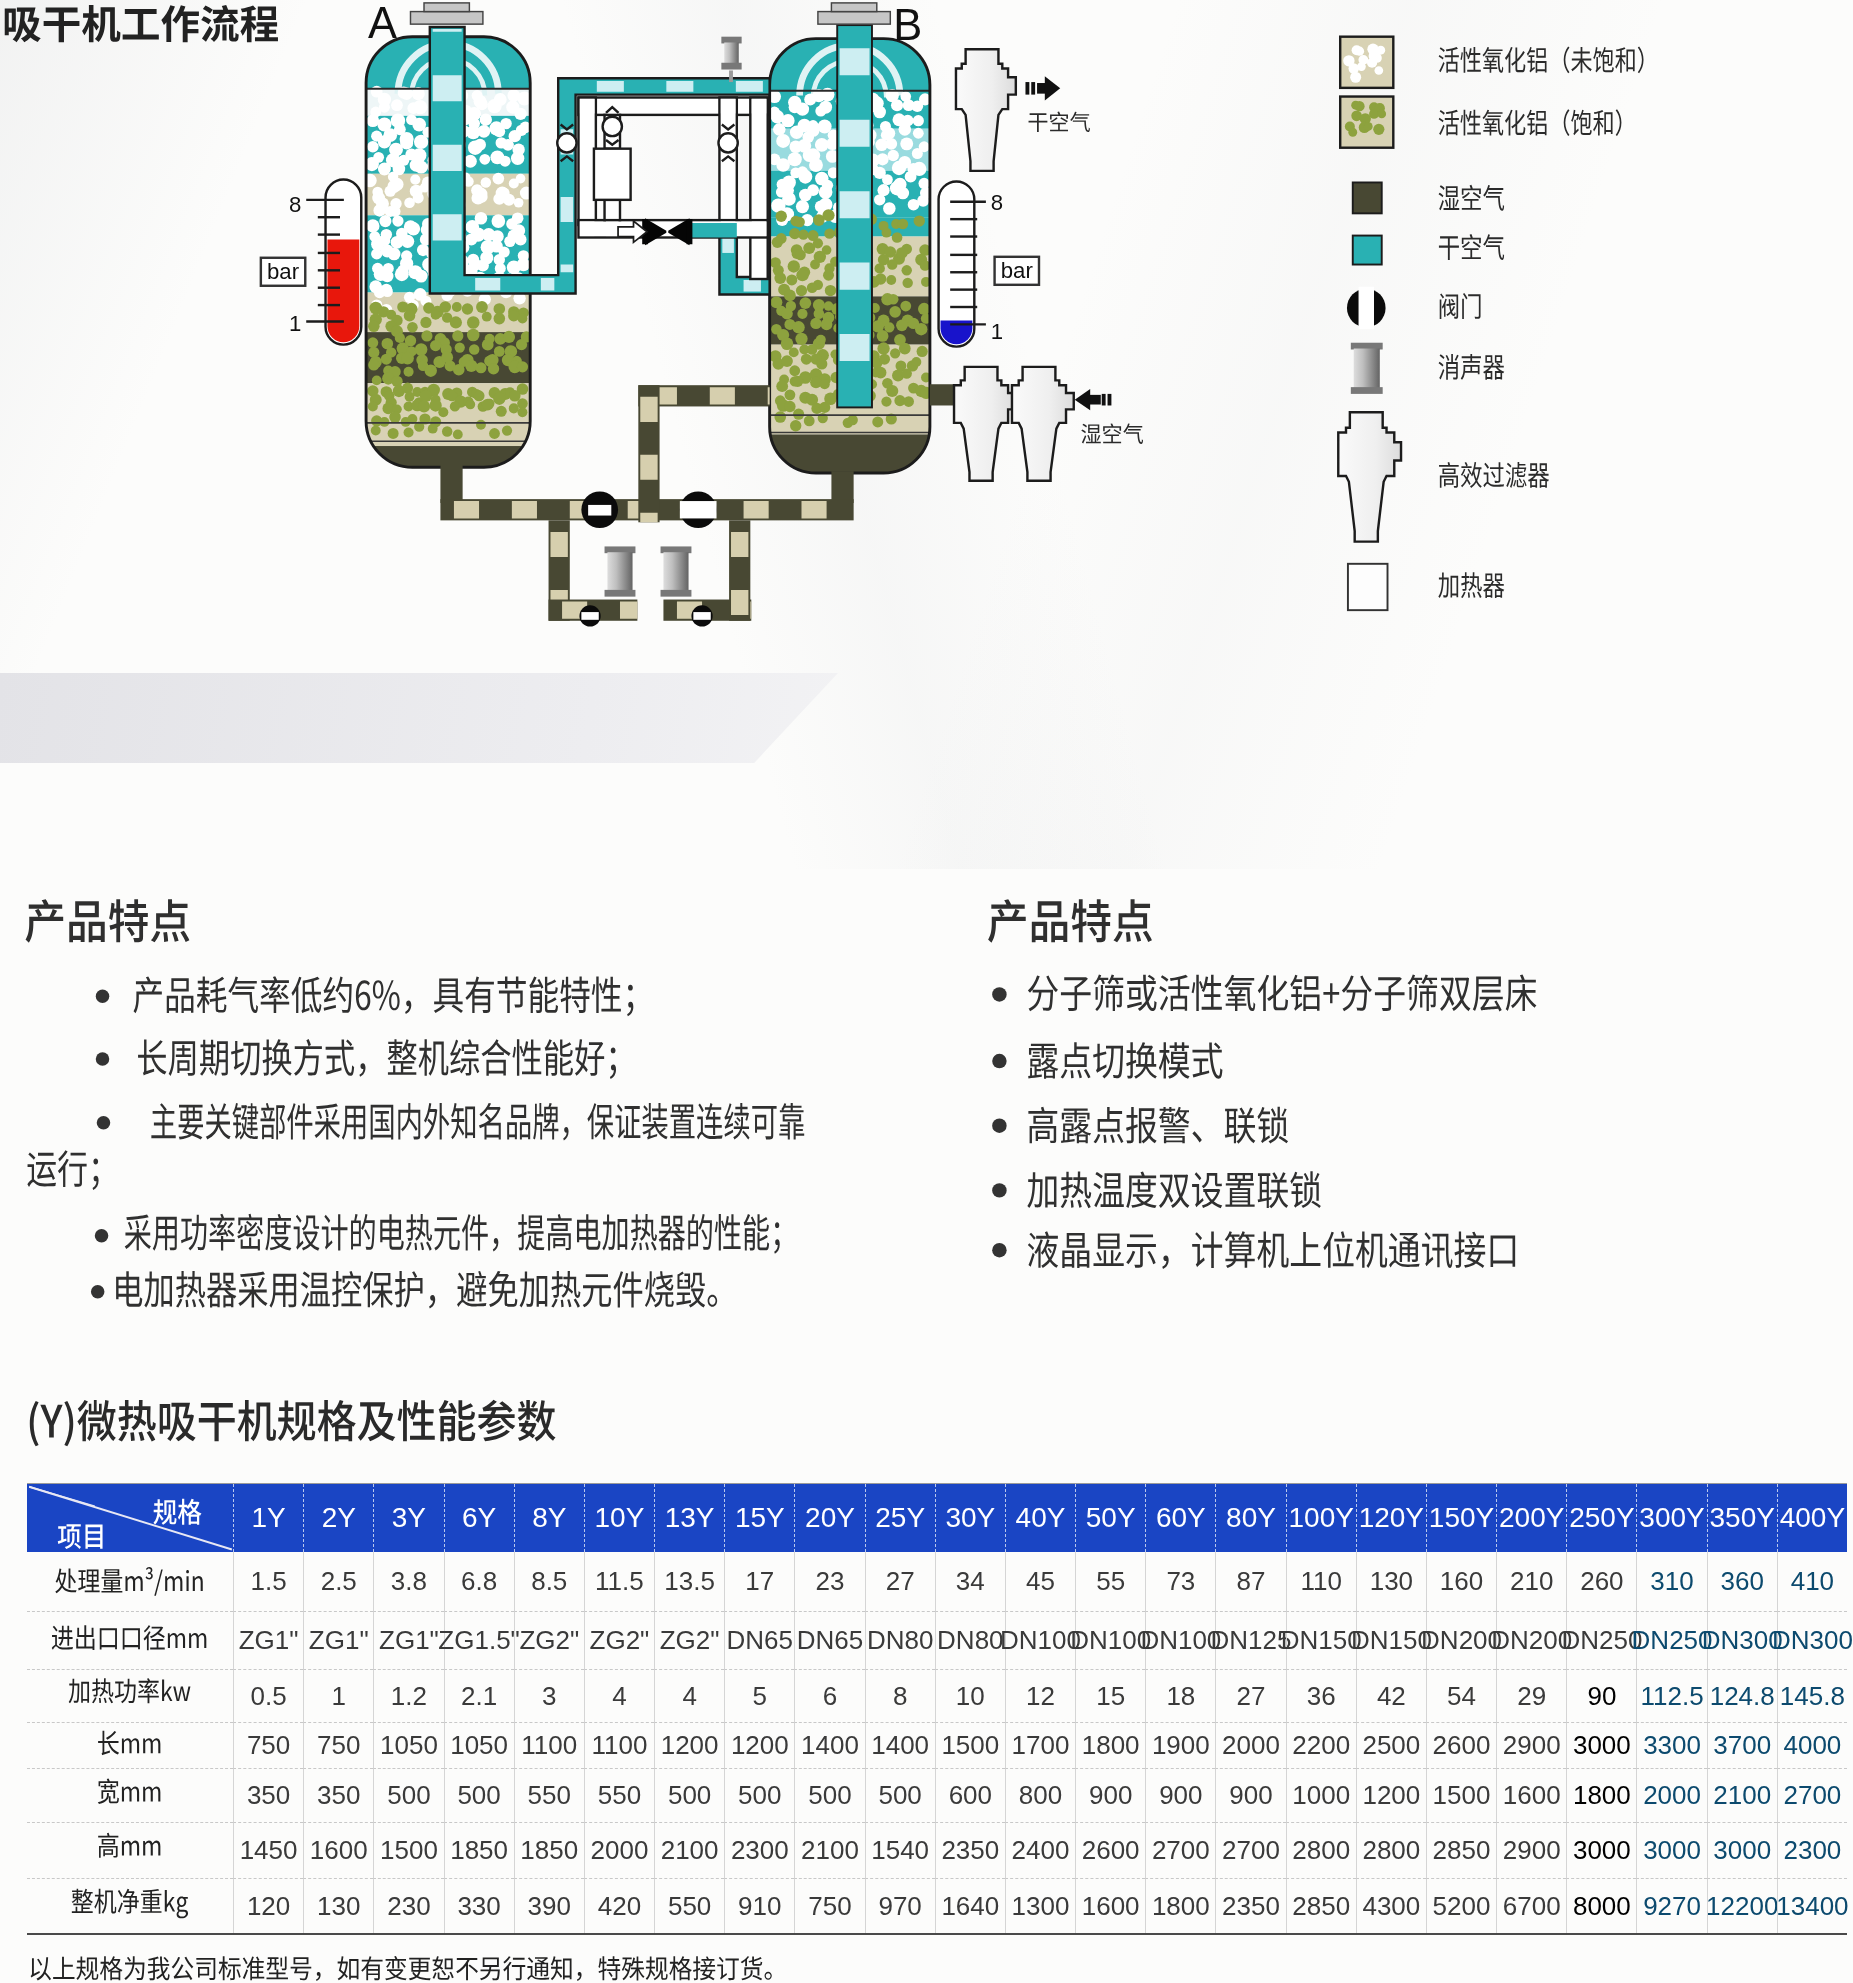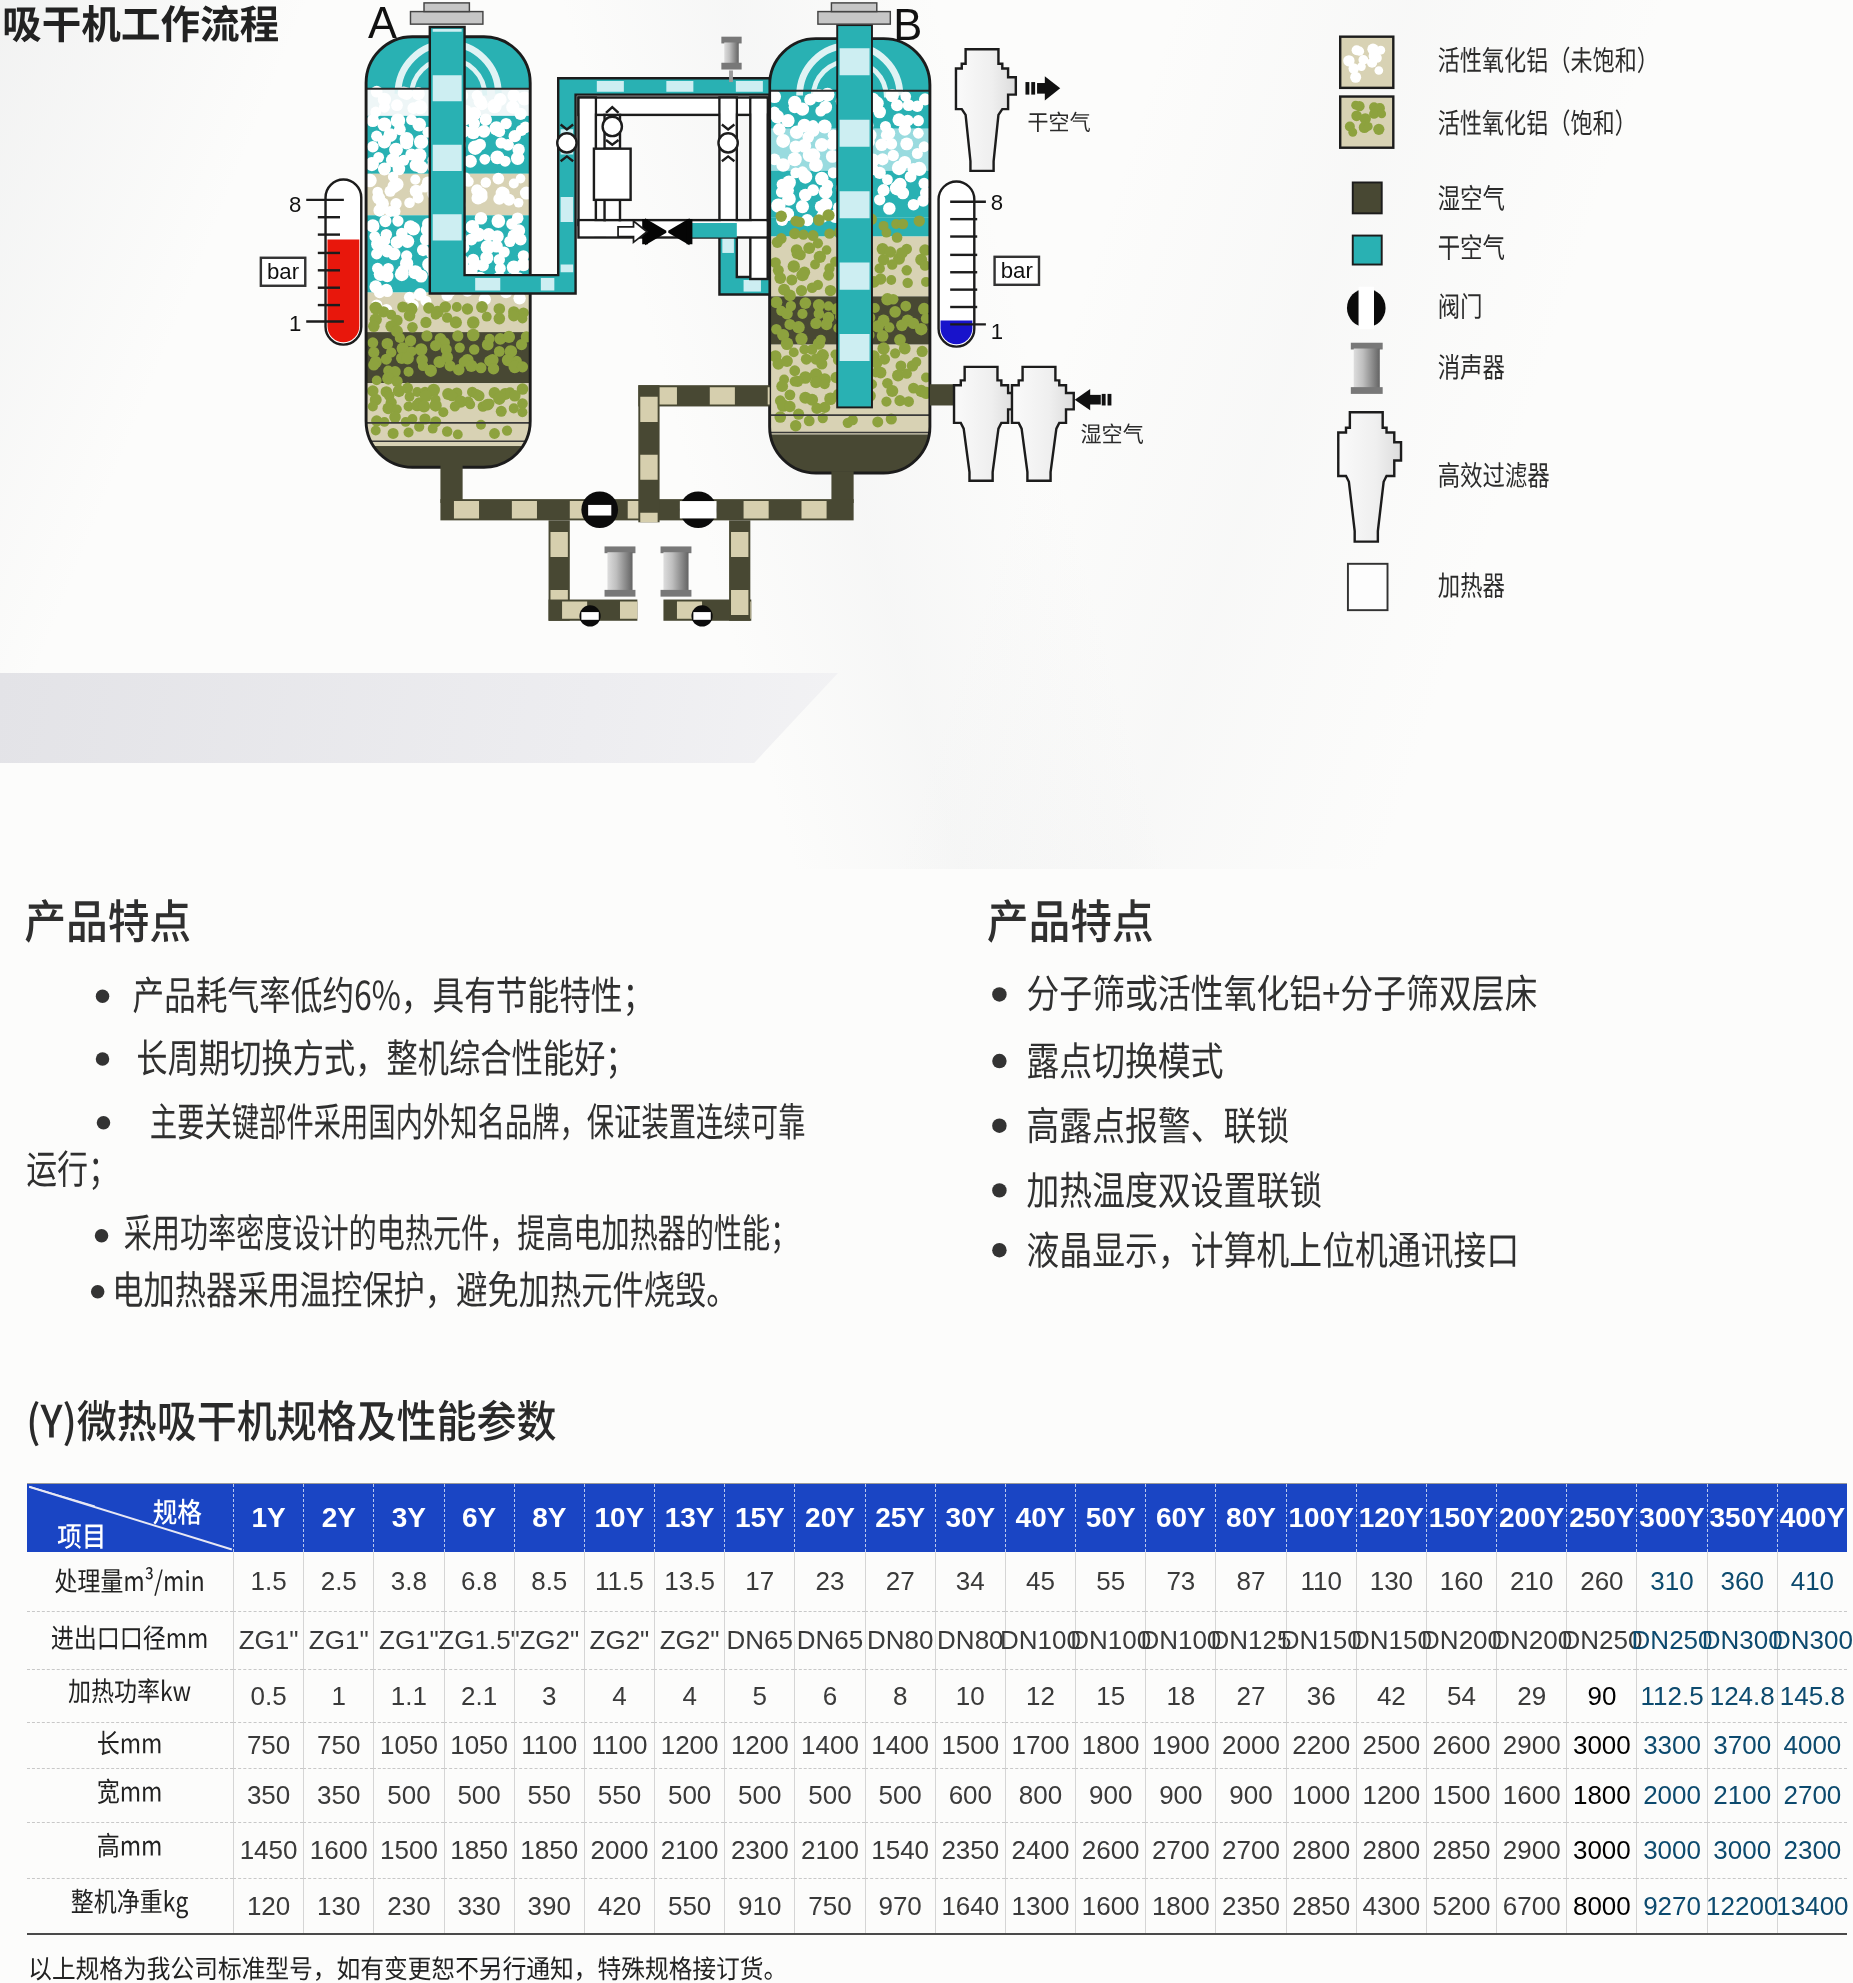--- a/index.html
+++ b/index.html
@@ -9,21 +9,21 @@
  background:
  linear-gradient(112deg, rgba(200,203,206,0.20) 0%, rgba(255,255,255,0) 14%),
  linear-gradient(75deg, rgba(255,255,255,0) 38%, rgba(205,208,212,0.12) 46%, rgba(255,255,255,0) 56%),
  linear-gradient(108deg, rgba(255,255,255,0) 55%, rgba(210,212,215,0.10) 66%, rgba(255,255,255,0) 78%);}
 #band{position:absolute;left:0;top:673px;width:838px;height:90px;
  background:linear-gradient(100deg,#e3e3e7 0%,#ededf0 70%,#f2f2f4 100%);
  clip-path:polygon(0 0,100% 0,90% 100%,0 100%);}
 #tbl{position:absolute;left:27px;top:1483px;width:1820px;}
 #thead{display:grid;grid-template-columns:206px repeat(23,minmax(0,1fr));height:68px;background:#1a45c4;
  border-top:1.9px solid #9a9a9a;}
-.hc{color:#fff;font-size:28px;font-weight:bold;display:flex;align-items:center;justify-content:center;
+.hc{color:#fff;font-size:28px;font-weight:normal;display:flex;align-items:center;justify-content:center;
  border-left:1px dashed rgba(255,255,255,.7);}
 .hc.first{border-left:none;}
 #tbody{display:grid;grid-template-columns:206px repeat(23,minmax(0,1fr));grid-template-rows:59px 58px 53px 46px 54px 56px 55px;}
 .dc{font-size:26px;color:#3a3a3a;display:flex;align-items:center;justify-content:center;
  border-left:1px solid #d5d5d5;border-top:1px dashed #c8c8c8;white-space:nowrap;}
 .dc.lab{border-left:none;}
 #tbody .dc:nth-child(-n+24){border-top:none;}
 #tbody{border-bottom:2.9px solid #4a4a4a;}
 .faded{color:#0c4a6e;}
 .dim{color:#000000;}
@@ -109,21 +109,21 @@
       <div class="dc sm">DN150</div>
       <div class="dc sm">DN200</div>
       <div class="dc sm">DN200</div>
       <div class="dc sm">DN250</div>
       <div class="dc faded sm">DN250</div>
       <div class="dc faded sm">DN300</div>
       <div class="dc faded sm">DN300</div>
       <div class="dc lab r2"></div>
       <div class="dc">0.5</div>
       <div class="dc">1</div>
-      <div class="dc">1.1</div>
+      <div class="dc">1.2</div>
       <div class="dc">2.1</div>
       <div class="dc">3</div>
       <div class="dc">4</div>
       <div class="dc">4</div>
       <div class="dc">5</div>
       <div class="dc">6</div>
       <div class="dc">8</div>
       <div class="dc">10</div>
       <div class="dc">12</div>
       <div class="dc">15</div>

